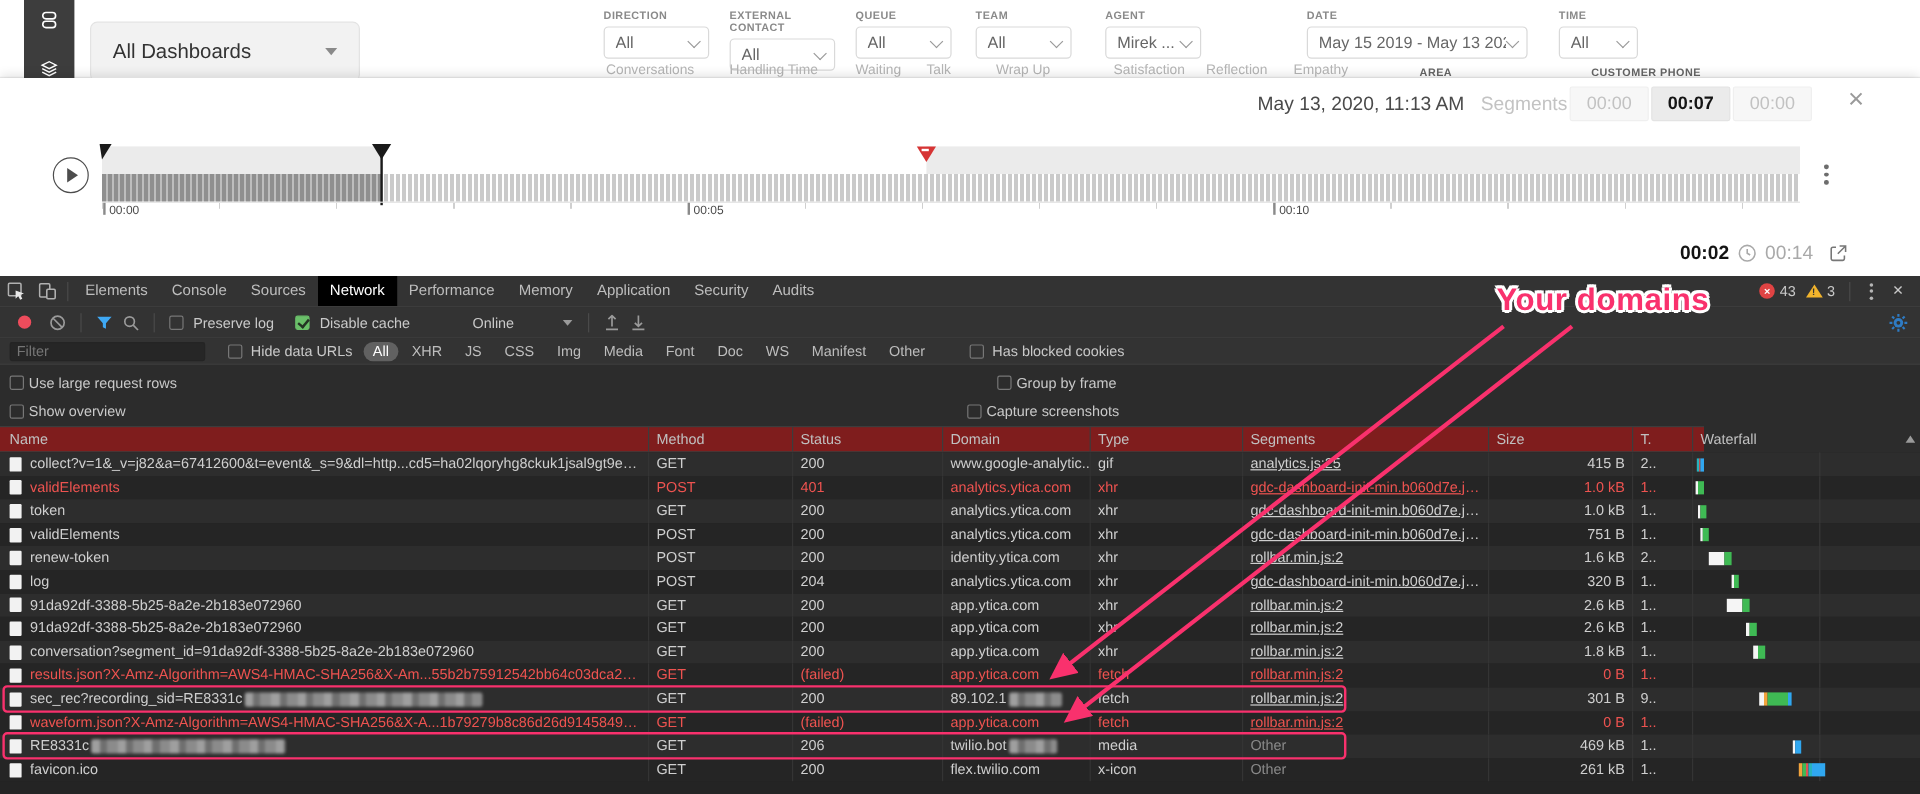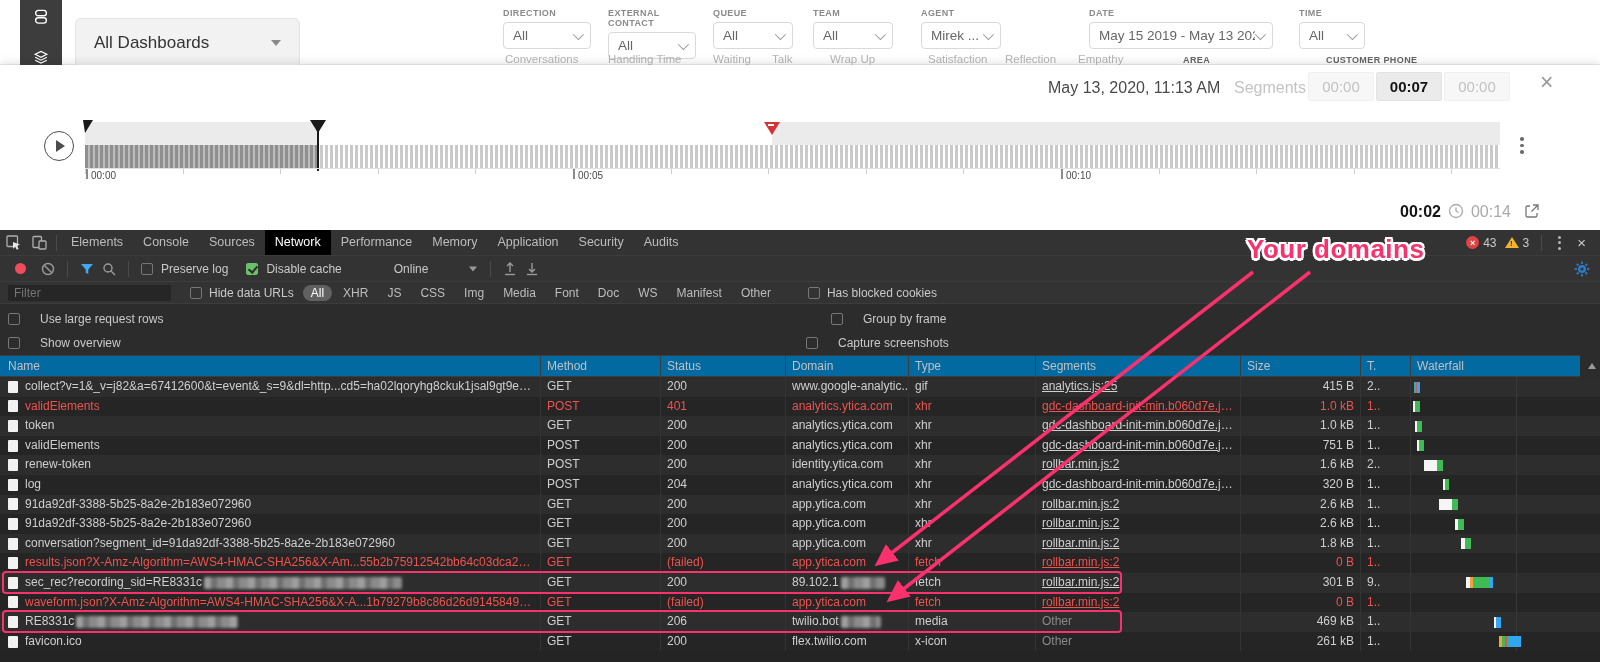--- a/index.html
+++ b/index.html
@@ -119,26 +119,26 @@
   #gear { position:absolute; right:10px; top:31px; width:16px; height:16px; }
 
   #dt-filterbar { position:absolute; left:0; top:52px; width:1600px; height:22px; background:#333;
     border-bottom:1px solid #3c3c3c; display:flex; align-items:center; gap:7px; padding:0 8px; }
   #filter-input { width:163px; height:16px; background:#262626; border:1px solid #242424; border-radius:2px;
     color:#8a8a8a; font-size:12px; padding:0 5px; font-family:"Liberation Sans",sans-serif; }
   .pill { padding:1px 8px; border-radius:8px; color:#bdbdbd; }
   .pill.active { background:#616161; color:#fff; }
   #type-pills { display:flex; align-items:center; gap:3px; margin-left:2px; }
 
-  .opt-row { position:absolute; display:flex; align-items:center; gap:20px; }
+  .opt-row { position:absolute; display:flex; align-items:center; gap:4px; }
   #opt1 { left:8px; top:82px; } #opt2 { left:8px; top:106px; }
   #opt3 { left:806px; top:82px;padding-left:25px; } #opt4 { left:806px; top:106px; }
 
   
-  #dt-header { position:absolute; left:0; top:125px; width:1580px; height:22px; background:#0369a1;
+  #dt-header { position:absolute; left:0; top:125px; width:1420px; height:22px; background:#7f1d1d;
     border-top:1px solid #3c3c3c; border-bottom:1px solid #3c3c3c; display:grid;
     grid-template-columns:540px 120px 125px 123px 127px 205px 120px 50px 190px; }
   #dt-header .hc { line-height:20px; padding:0 6px; color:#c0c0c0; border-left:1px solid #3c3c3c;
     white-space:nowrap; overflow:hidden; position:relative; }
   #dt-header .hc:first-child { border-left:none; padding-left:8px; }
   #sort-tri { position:absolute; right:4px; top:7px; width:0; height:0;
     border-left:4px solid transparent; border-right:4px solid transparent; border-bottom:6px solid #9a9a9a; }
 
   #rows { position:absolute; left:0; top:147px; width:1600px; height:285px; background:#242424; }
   .net-row { height:19.6px; display:grid; grid-template-columns:540px 120px 125px 123px 127px 205px 120px 50px 190px;

